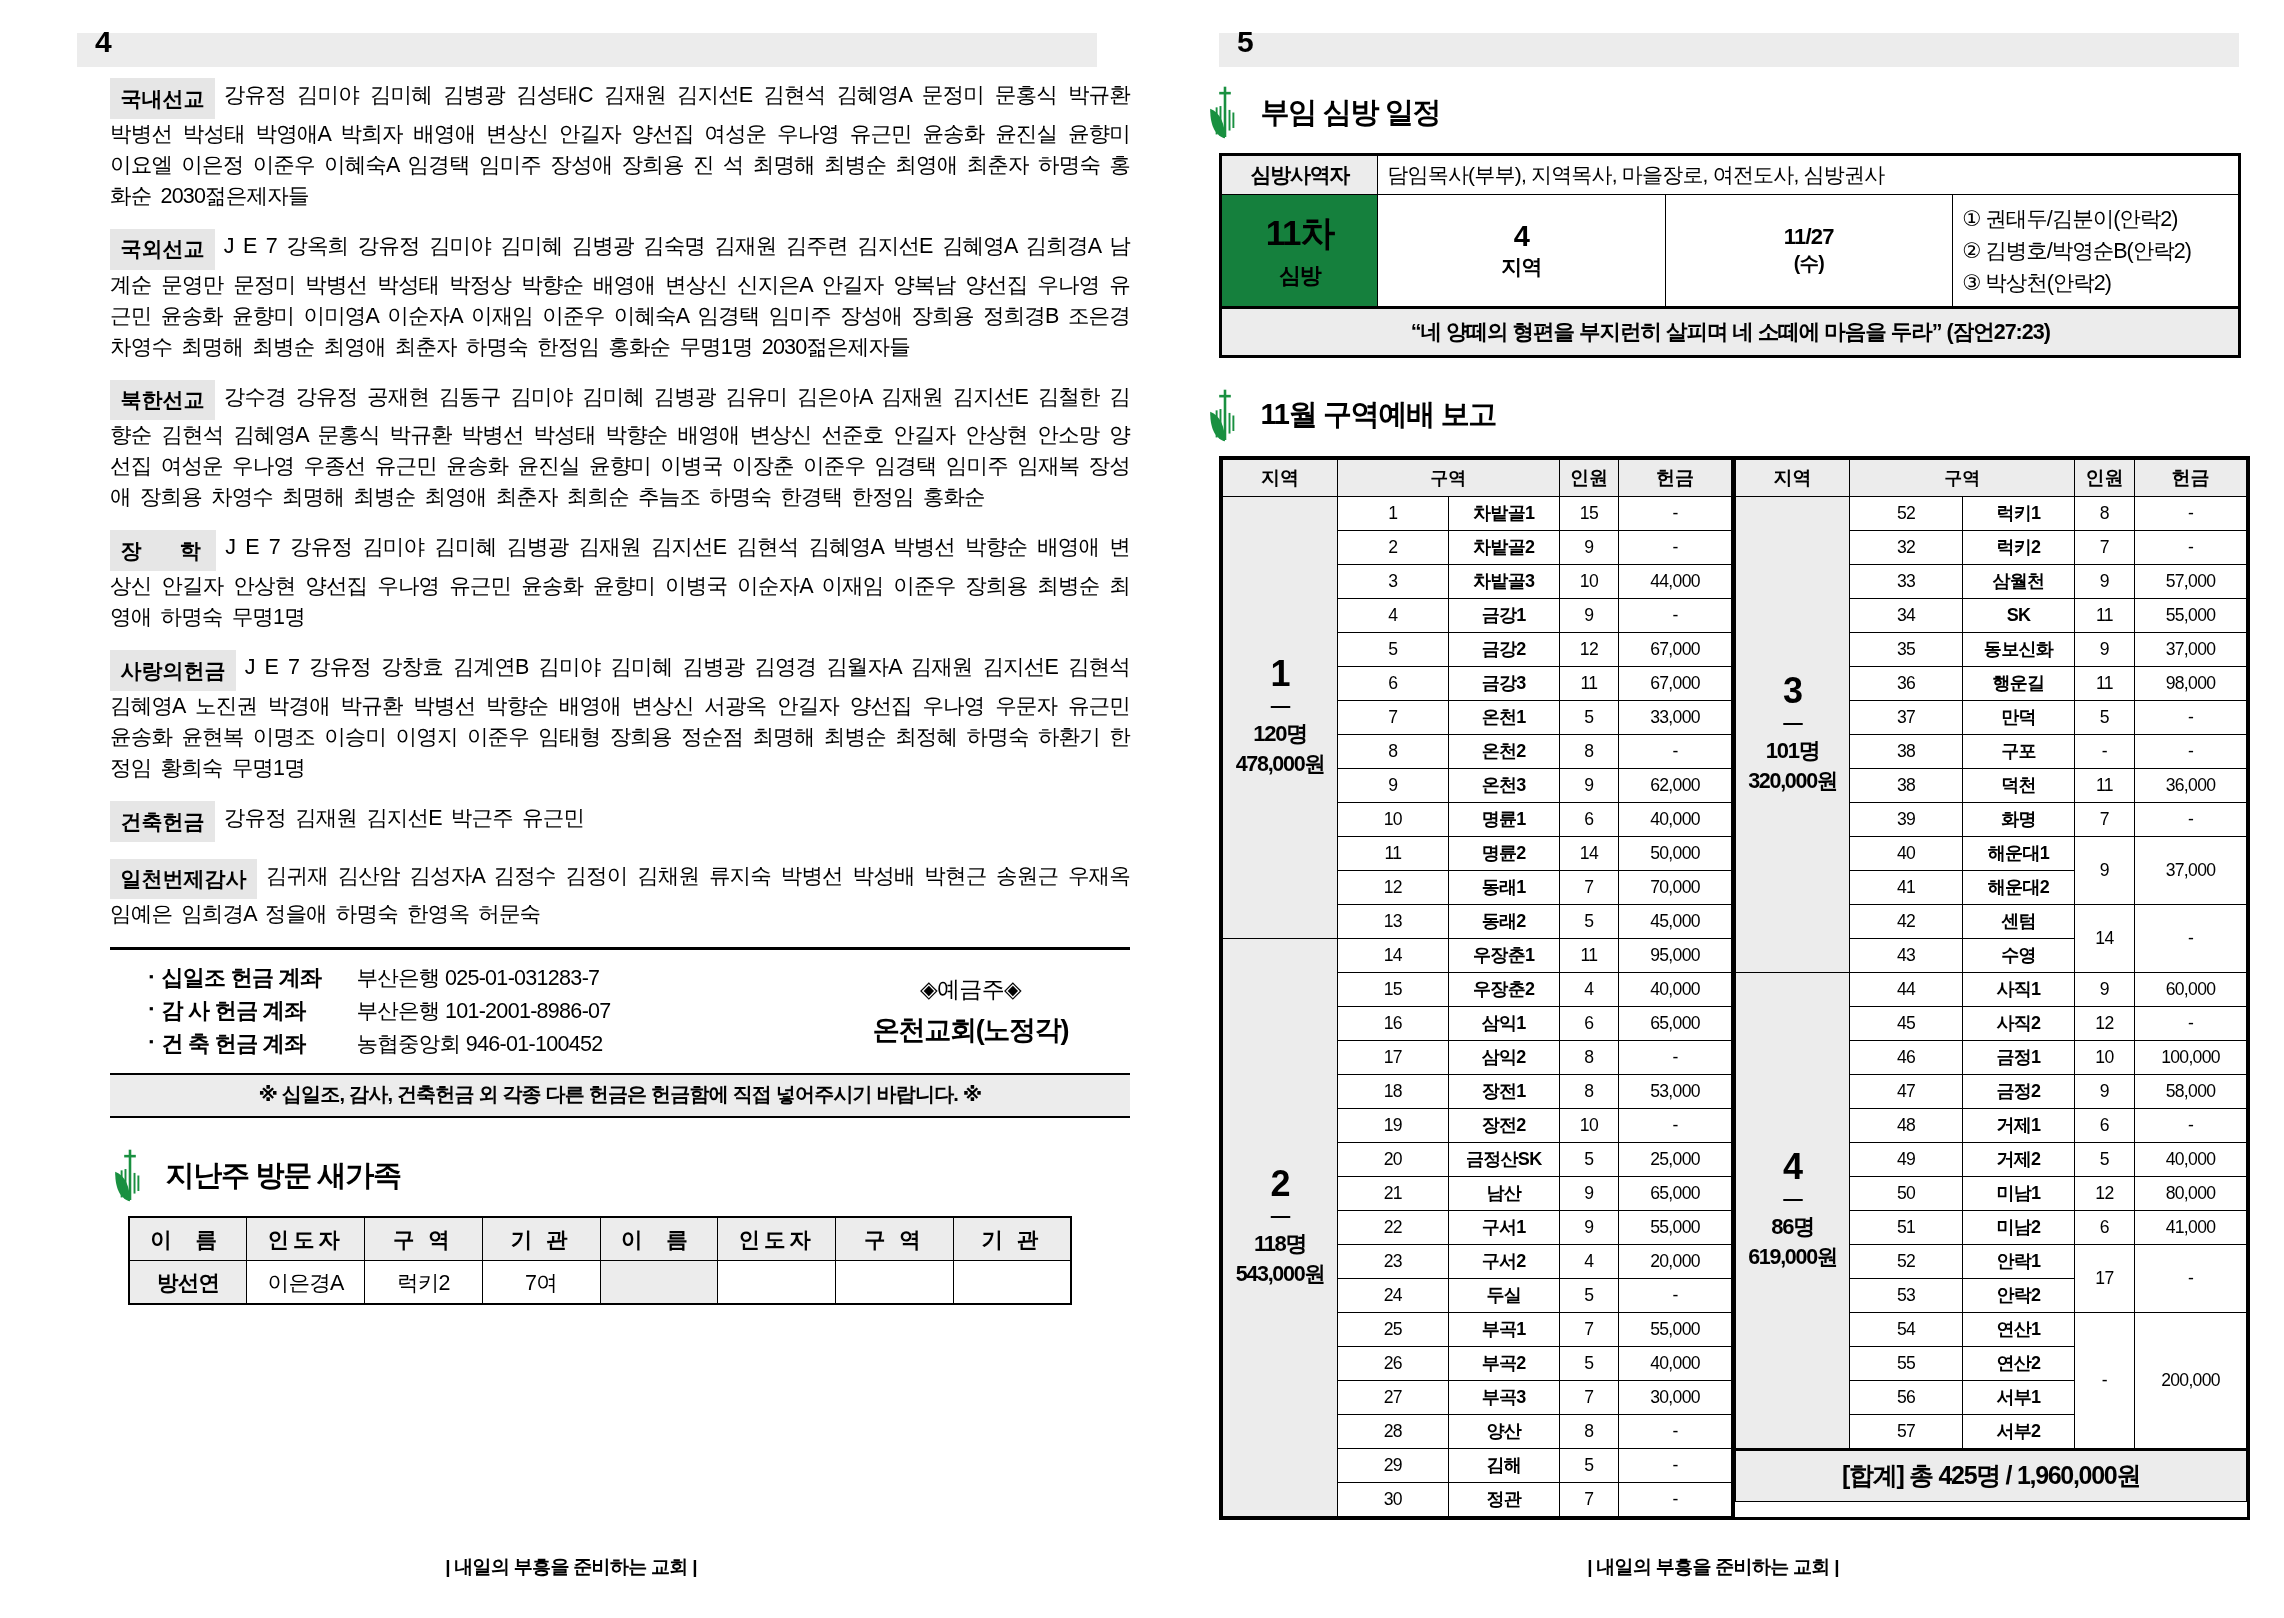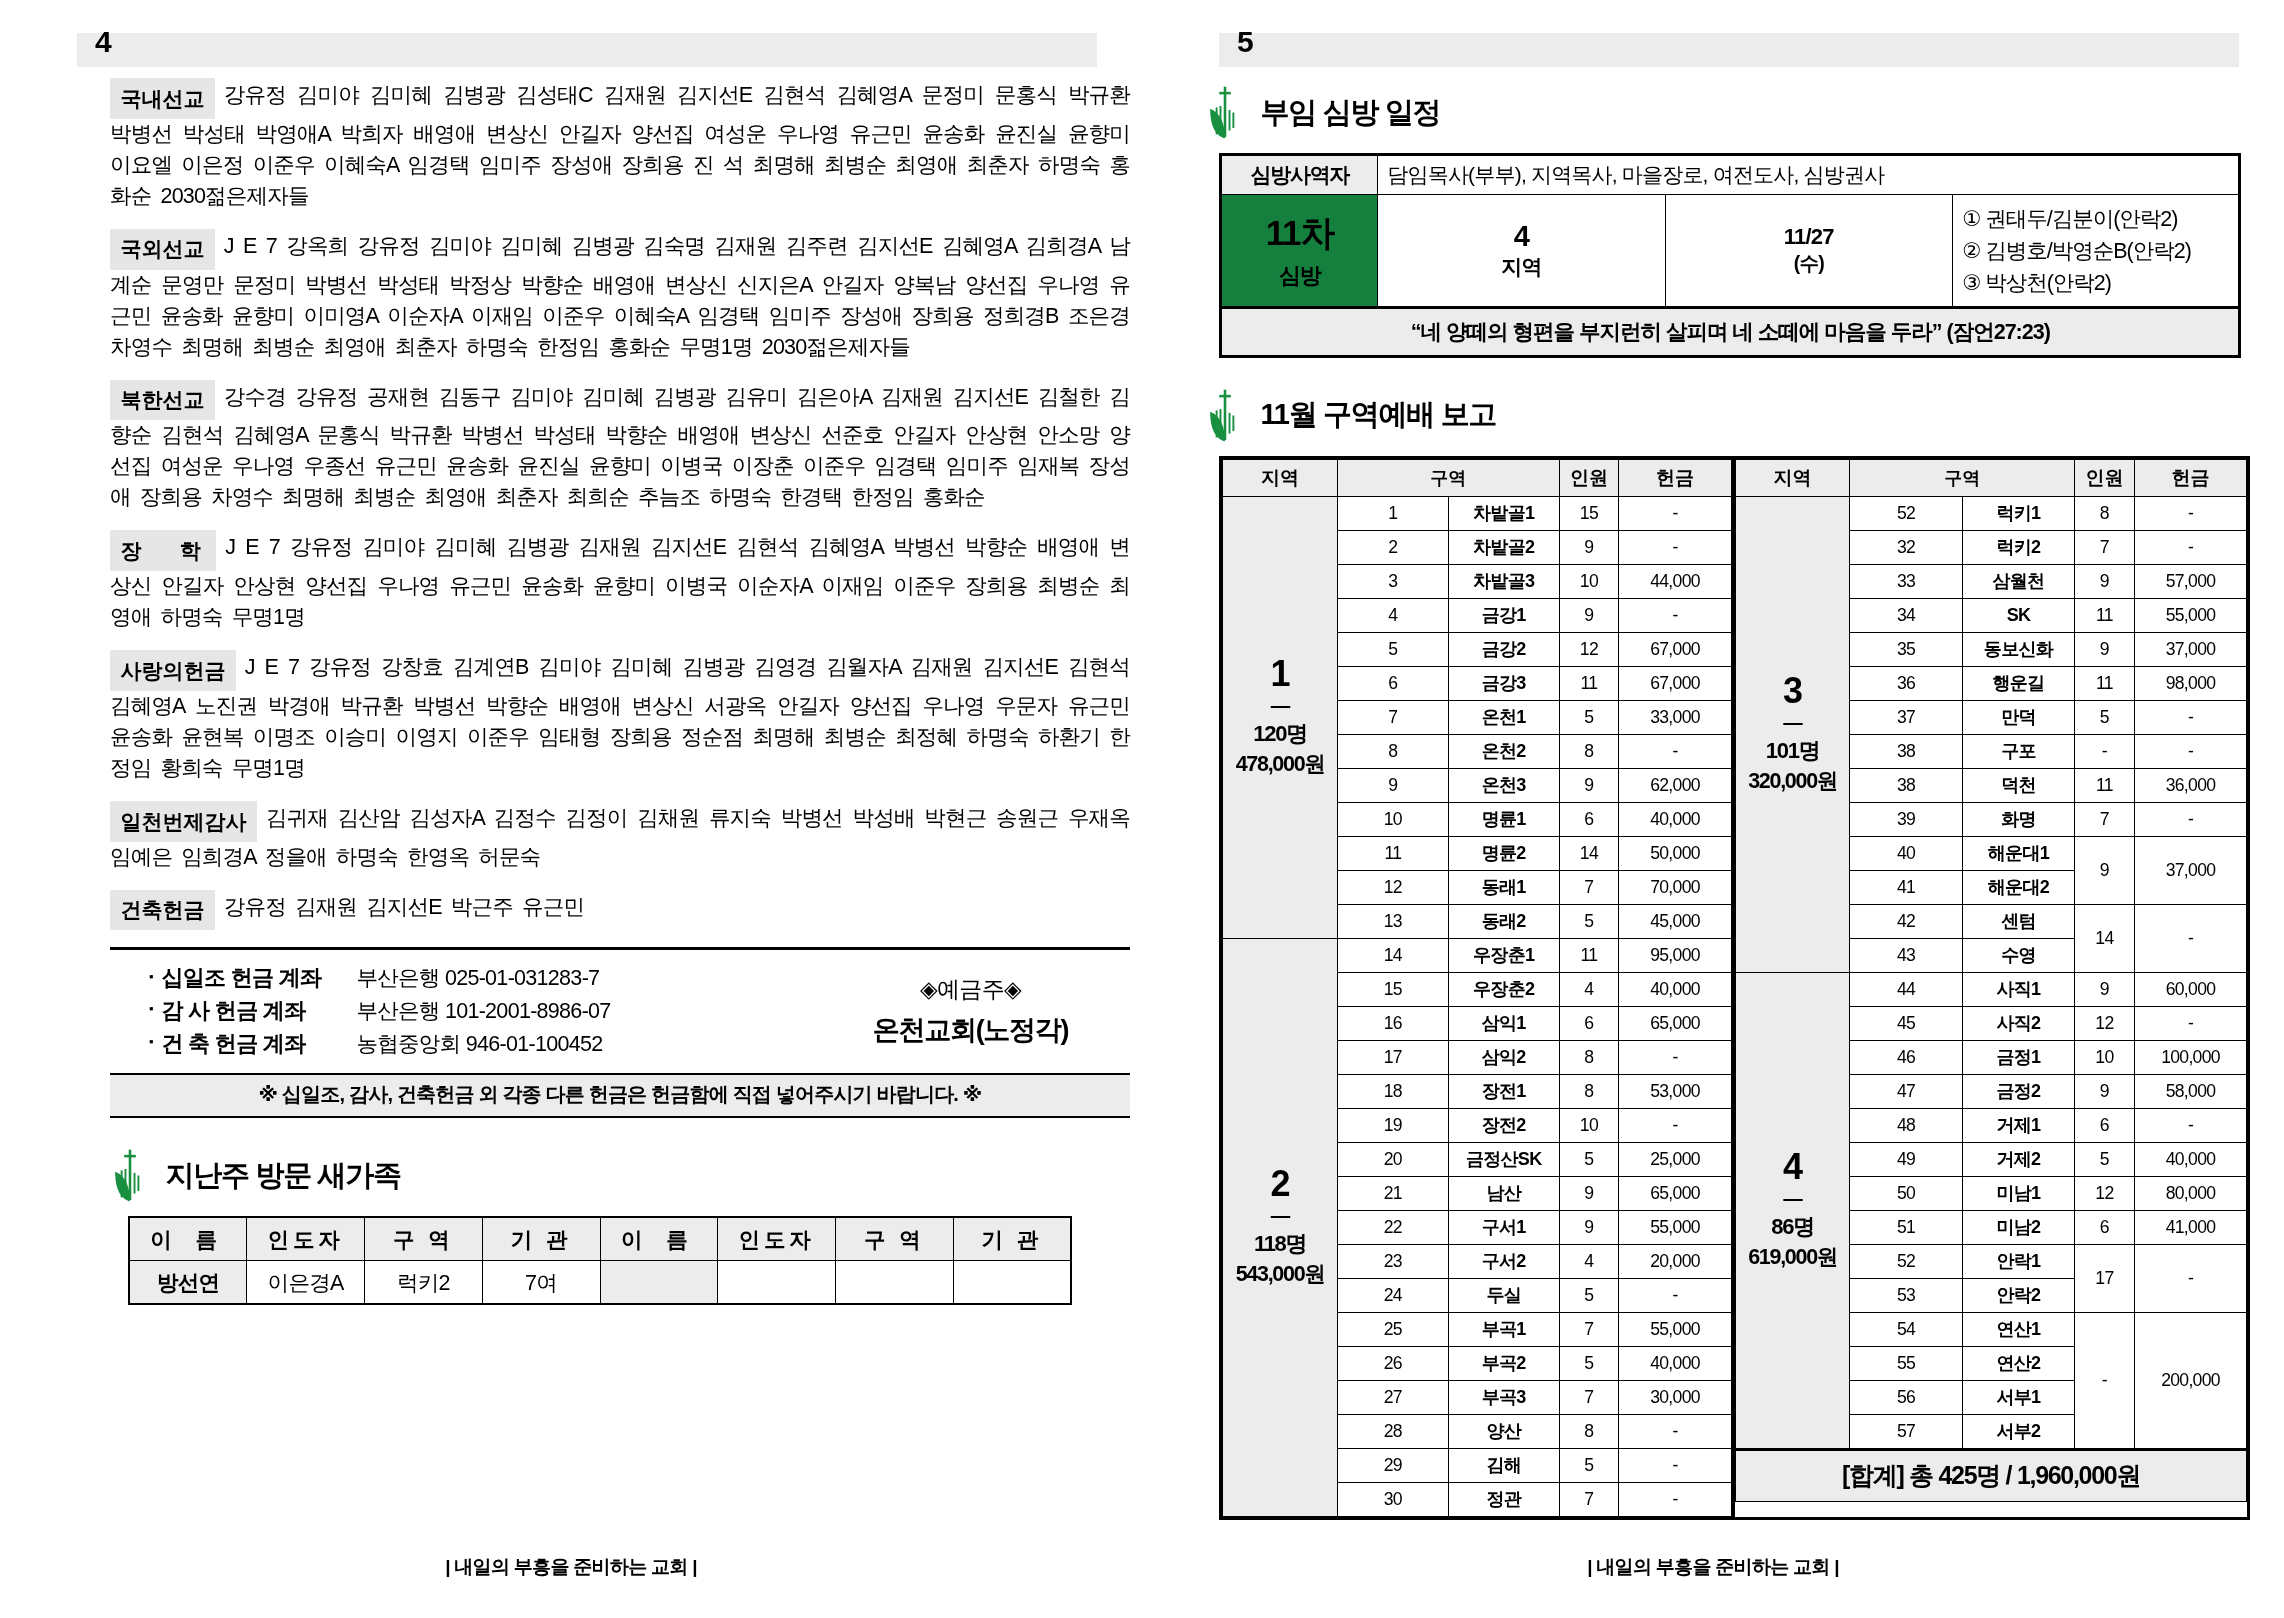--- a/index.html
+++ b/index.html
@@ -158,24 +158,24 @@
           <div class="offer-block" style="margin-bottom: 17px;">
             <div class="body"><span class="tag">북한선교</span><span>강수경 강유정 공재현 김동구 김미야 김미혜 김병광 김유미 김은아A 김재원 김지선E 김철한 김향순 김현석 김혜영A 문홍식 박규환 박병선 박성태 박향순 배영애 변상신 선준호 안길자 안상현 안소망 양선집 여성운 우나영 우종선 유근민 윤송화 윤진실 윤향미 이병국 이장춘 이준우 임경택 임미주 임재복 장성애 장희용 차영수 최명해 최병순 최영애 최춘자 최희순 추늠조 하명숙 한경택 한정임 홍화순</span></div>
           </div>
           <div class="offer-block" style="margin-bottom: 17px;">
             <div class="body"><span class="tag wide">장 학</span><span>J E 7 강유정 김미야 김미혜 김병광 김재원 김지선E 김현석 김혜영A 박병선 박향순 배영애 변상신 안길자 안상현 양선집 우나영 유근민 윤송화 윤향미 이병국 이순자A 이재임 이준우 장희용 최병순 최영애 하명숙 무명1명</span></div>
           </div>
           <div class="offer-block" style="margin-bottom: 17px;">
             <div class="body"><span class="tag">사랑의헌금</span><span>J E 7 강유정 강창효 김계연B 김미야 김미혜 김병광 김영경 김월자A 김재원 김지선E 김현석 김혜영A 노진권 박경애 박규환 박병선 박향순 배영애 변상신 서광옥 안길자 양선집 우나영 우문자 유근민 윤송화 윤현복 이명조 이승미 이영지 이준우 임태형 장희용 정순점 최명해 최병순 최정혜 하명숙 하환기 한정임 황희숙 무명1명</span></div>
           </div>
           <div class="offer-block" style="margin-bottom: 17px;">
+            <div class="body"><span class="tag">건축헌금</span><span>강유정 김재원 김지선E 박근주 유근민</span></div>
+          </div>
+          <div class="offer-block" style="margin-bottom: 17px;">
             <div class="body"><span class="tag">일천번제감사</span><span>김귀재 김산암 김성자A 김정수 김정이 김채원 류지숙 박병선 박성배 박현근 송원근 우재옥 임예은 임희경A 정을애 하명숙 한영옥 허문숙</span></div>
-          </div>
-          <div class="offer-block" style="margin-bottom: 17px;">
-            <div class="body"><span class="tag">건축헌금</span><span>강유정 김재원 김지선E 박근주 유근민</span></div>
           </div>
         </div>
 
       <div class="rule-thick"></div>
 
       <div class="accounts">
         <div class="accounts-left">
           <div class="acct-row">
             <span class="acct-bullet">▪</span>
             <span class="acct-label">십일조 헌금 계좌</span>

